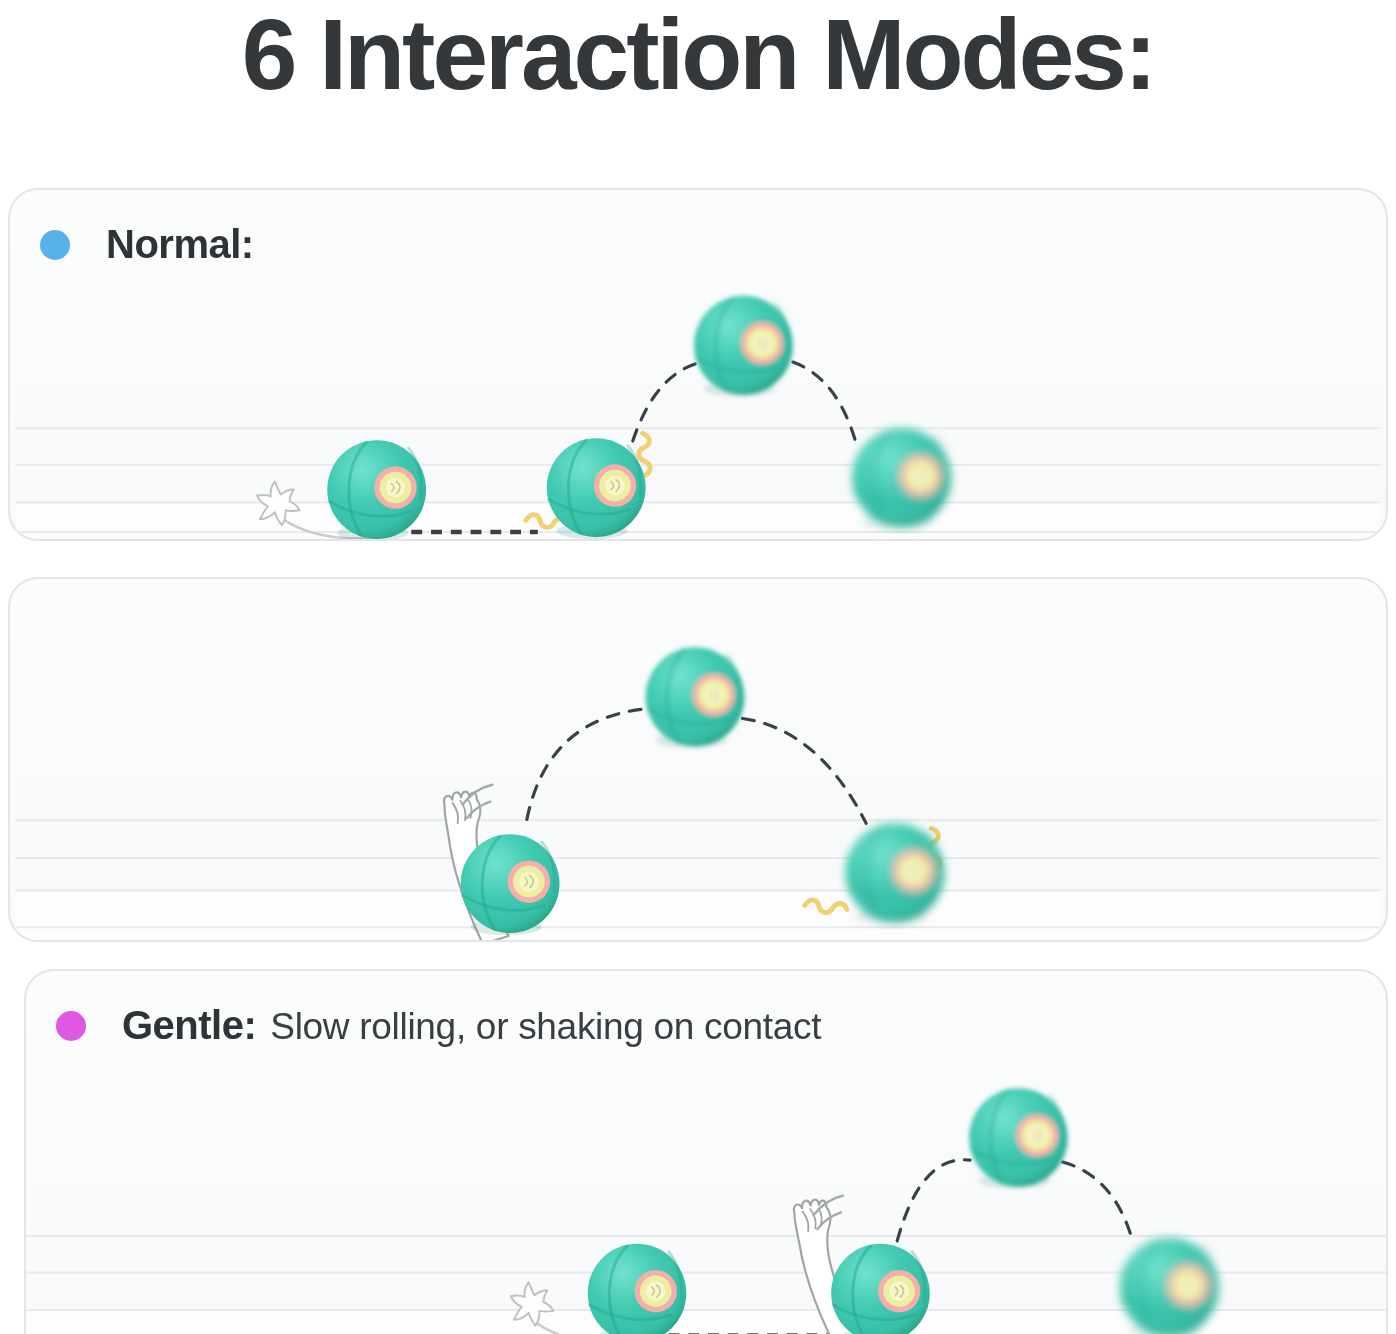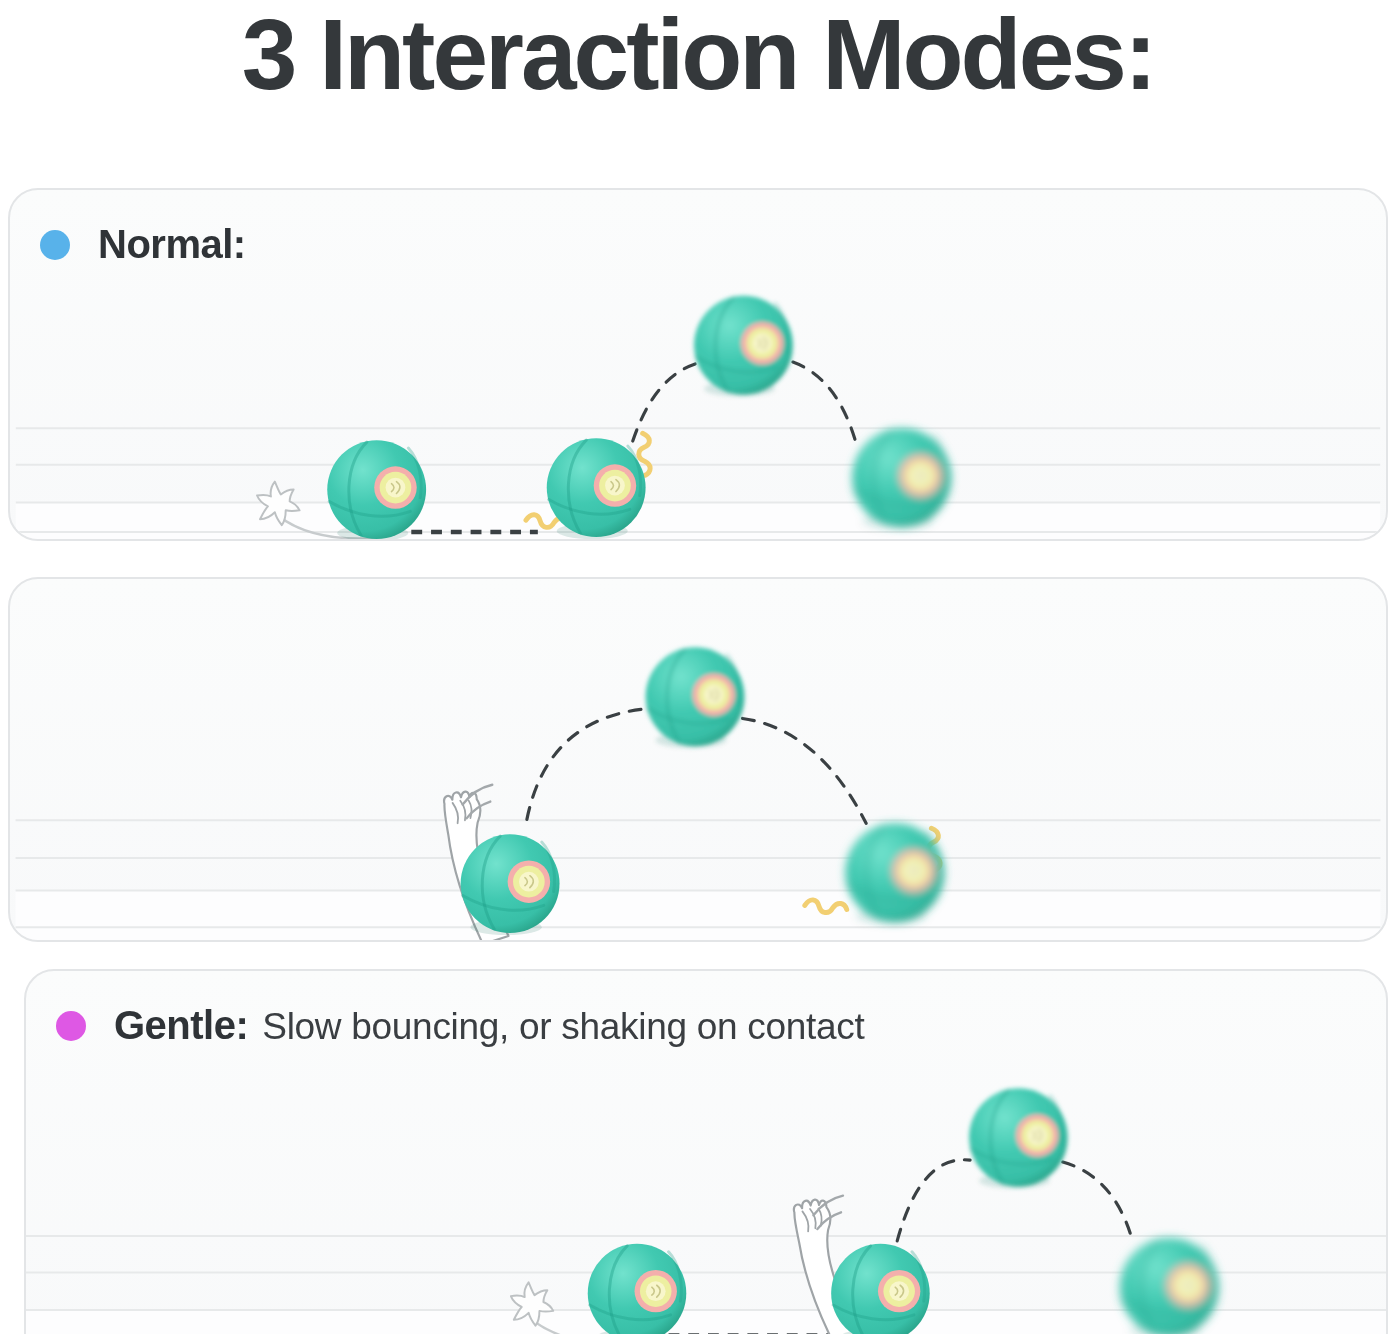--- a/index.html
+++ b/index.html
@@ -14,33 +14,33 @@
   }
   .panel{
     position:relative;margin:0 8px;box-sizing:border-box;
     background:linear-gradient(180deg,#FBFCFC 0%,#F8F9FA 100%);
     border:2px solid #E3E5E7;border-radius:30px;overflow:hidden;
   }
   .p1{height:353px;margin-top:84px;}
   .p2{height:365px;margin-top:36px;}
   .p3{height:396px;margin-top:27px;margin-left:24px;}
   .scene{position:absolute;inset:0;width:100%;height:100%;display:block;}
-  .hdr{position:absolute;left:30px;top:32px;display:flex;align-items:center;gap:28px;}
+  .hdr{position:absolute;left:30px;top:32px;display:flex;align-items:center;gap:36px;}
   .dot{flex:none;display:block;}
   .hdrtext{display:flex;align-items:baseline;white-space:nowrap;}
   .lbl{font-size:40px;font-weight:bold;color:#2F3337;letter-spacing:-0.5px;}
   .dsc{font-size:37px;color:#3A3E42;margin-left:14px;letter-spacing:-0.3px;}
   .defs-holder{position:absolute;width:0;height:0;overflow:hidden;}
 </style>
 </head>
 <body>
 
 <div class="page">
 
-  <h1 class="title">3 Interaction Modes:</h1>
+  <h1 class="title">6 Interaction Modes:</h1>
 
   <svg class="defs-holder" aria-hidden="true">
     <defs>
       <radialGradient id="gBall" cx="36%" cy="30%" r="80%">
         <stop offset="0%" stop-color="#72E2CD"></stop>
         <stop offset="45%" stop-color="#41C9B1"></stop>
         <stop offset="78%" stop-color="#38BFA7"></stop>
         <stop offset="100%" stop-color="#23997F"></stop>
       </radialGradient>
       <filter id="fb2" x="-40%" y="-40%" width="180%" height="180%">
@@ -163,18 +163,18 @@
       <use href="#ball" transform="translate(867,303)"></use>
       <use href="#ball" transform="translate(1007,145)" filter="url(#fb2)"></use>
       <use href="#ball" transform="translate(1160,297)" filter="url(#fb5)"></use>
     </svg>
     <div class="hdr">
       <svg class="dot" width="30" height="30">
         <circle cx="15" cy="15" r="15" fill="#DE58E4"></circle>
       </svg>
       <div class="hdrtext">
         <span class="lbl">Gentle:</span>
-        <span class="dsc">Slow bouncing, or shaking on contact</span>
+        <span class="dsc">Slow rolling, or shaking on contact</span>
       </div>
     </div>
   </section>
 
 </div>
 
 </body></html>

